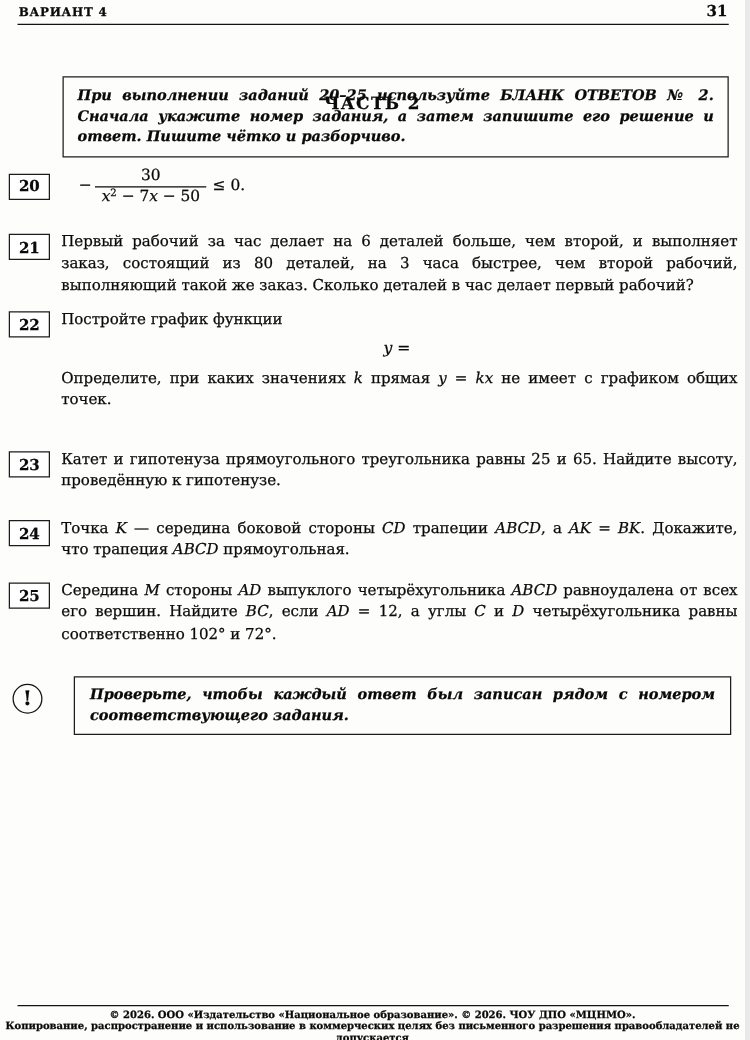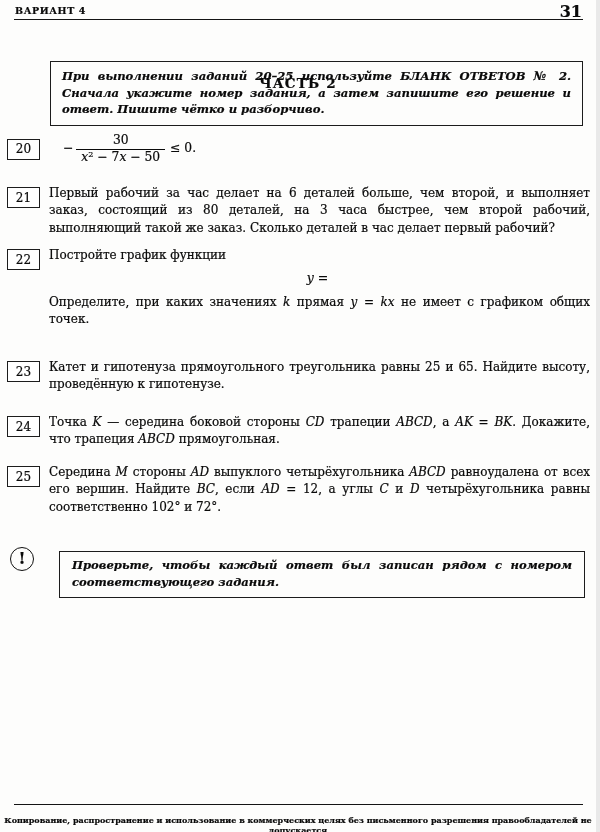--- a/index.html
+++ b/index.html
@@ -8,38 +8,38 @@
     background:#e9e9e9;
     font-family:"DejaVu Serif","Liberation Serif",serif;
     color:#0a0a0a;
   }
   .page{
     position:relative;width:596px;height:832px;background:#fdfdfc;overflow:hidden;
     -webkit-text-stroke:0.2px;
   }
   
   .hdr-left{position:absolute;left:15px;top:5px;font-size:9.5px;font-weight:bold;letter-spacing:0.6px;}
-  .hdr-right{position:absolute;right:14px;top:2px;font-size:16px;font-weight:bold;}
+  .hdr-right{position:absolute;right:14px;top:2px;font-size:12px;font-weight:bold;}
   .hdr-rule{position:absolute;left:14px;right:13px;top:19px;border-top:1.6px solid #141414;}
   .part-title{position:absolute;left:0;top:32px;width:100%;text-align:center;
     font-size:13.5px;font-weight:bold;letter-spacing:1.2px;margin-top:43px;}
   
   .instruction{
     position:absolute;left:50px;top:61px;width:533px;box-sizing:border-box;
     border:1.4px solid #1c1c1c;padding:6px 11px 7px;
     font-weight:bold;font-style:italic;font-size:11.6px;line-height:16.5px;
     text-align:justify;text-align-last:left;
   }
   
   .task{position:absolute;left:7px;width:583px;display:flex;align-items:flex-start;}
   .task.center{align-items:center;}
   .num-box{
     flex:none;width:31px;height:19px;margin-right:9px;margin-top:2px;
     border:1.6px solid #1c1c1c;display:flex;align-items:center;justify-content:center;
-    font-size:12px;font-weight:normal;background:#fff;
+    font-size:12px;font-weight:bold;background:#fff;
   }
   .task.center .num-box{margin-top:0;}
   .task-body{
     flex:1;font-size:12px;line-height:17.4px;text-align:justify;text-align-last:left;
   }
   .it{font-style:italic;}
   .sup{font-size:0.66em;position:relative;top:-0.42em;line-height:0;}
   
   .formula-row{display:flex;align-items:center;text-align:left;}
   .mathrow{display:inline-flex;align-items:center;margin-left:14px;font-size:12.3px;}
@@ -55,21 +55,21 @@
   .formula-center .lhs{margin-right:4px;}
   .q-par{margin-top:4px;}
   
   .warning{position:absolute;left:10px;top:540px;width:575px;display:flex;}
   .warn-icon{
     flex:none;width:22px;height:22px;margin-top:7px;border:1.8px solid #111;border-radius:50%;
     display:flex;align-items:center;justify-content:center;
     font-size:16px;font-weight:bold;line-height:1;
   }
   .warn-box{
-    margin-left:25px;margin-top:11px;flex:1;box-sizing:border-box;
+    margin-left:25px;margin-top:1px;flex:1;box-sizing:border-box;
     border:1.4px solid #1c1c1c;padding:5px 12px 6px;
     font-weight:bold;font-style:italic;font-size:11.6px;line-height:17px;
     text-align:justify;text-align-last:left;
   }
   
   .ftr-rule{position:absolute;left:14px;right:13px;top:804px;border-top:1.3px solid #141414;}
   .ftr-1{position:absolute;left:0;top:806px;width:100%;text-align:center;font-size:8px;font-weight:bold;}
   .ftr-2{position:absolute;left:0;top:815px;width:100%;text-align:center;font-size:8px;font-weight:bold;}
 </style>
 </head>
@@ -145,15 +145,16 @@
   </div>
 
   <div class="warning">
     <div class="warn-icon">!</div>
     <div class="warn-box">
       <span>Проверьте, чтобы каждый ответ был записан рядом с номером соответствующего задания.</span>
     </div>
   </div>
 
   <div class="ftr-rule"></div>
+  <div class="ftr-1">© 2026. ООО «Издательство «Национальное образование». © 2026. ЧОУ ДПО «МЦНМО».</div>
   <div class="ftr-2">Копирование, распространение и использование в коммерческих целях без письменного разрешения правообладателей не допускается</div>
 
 </div>
 
 </body></html>

